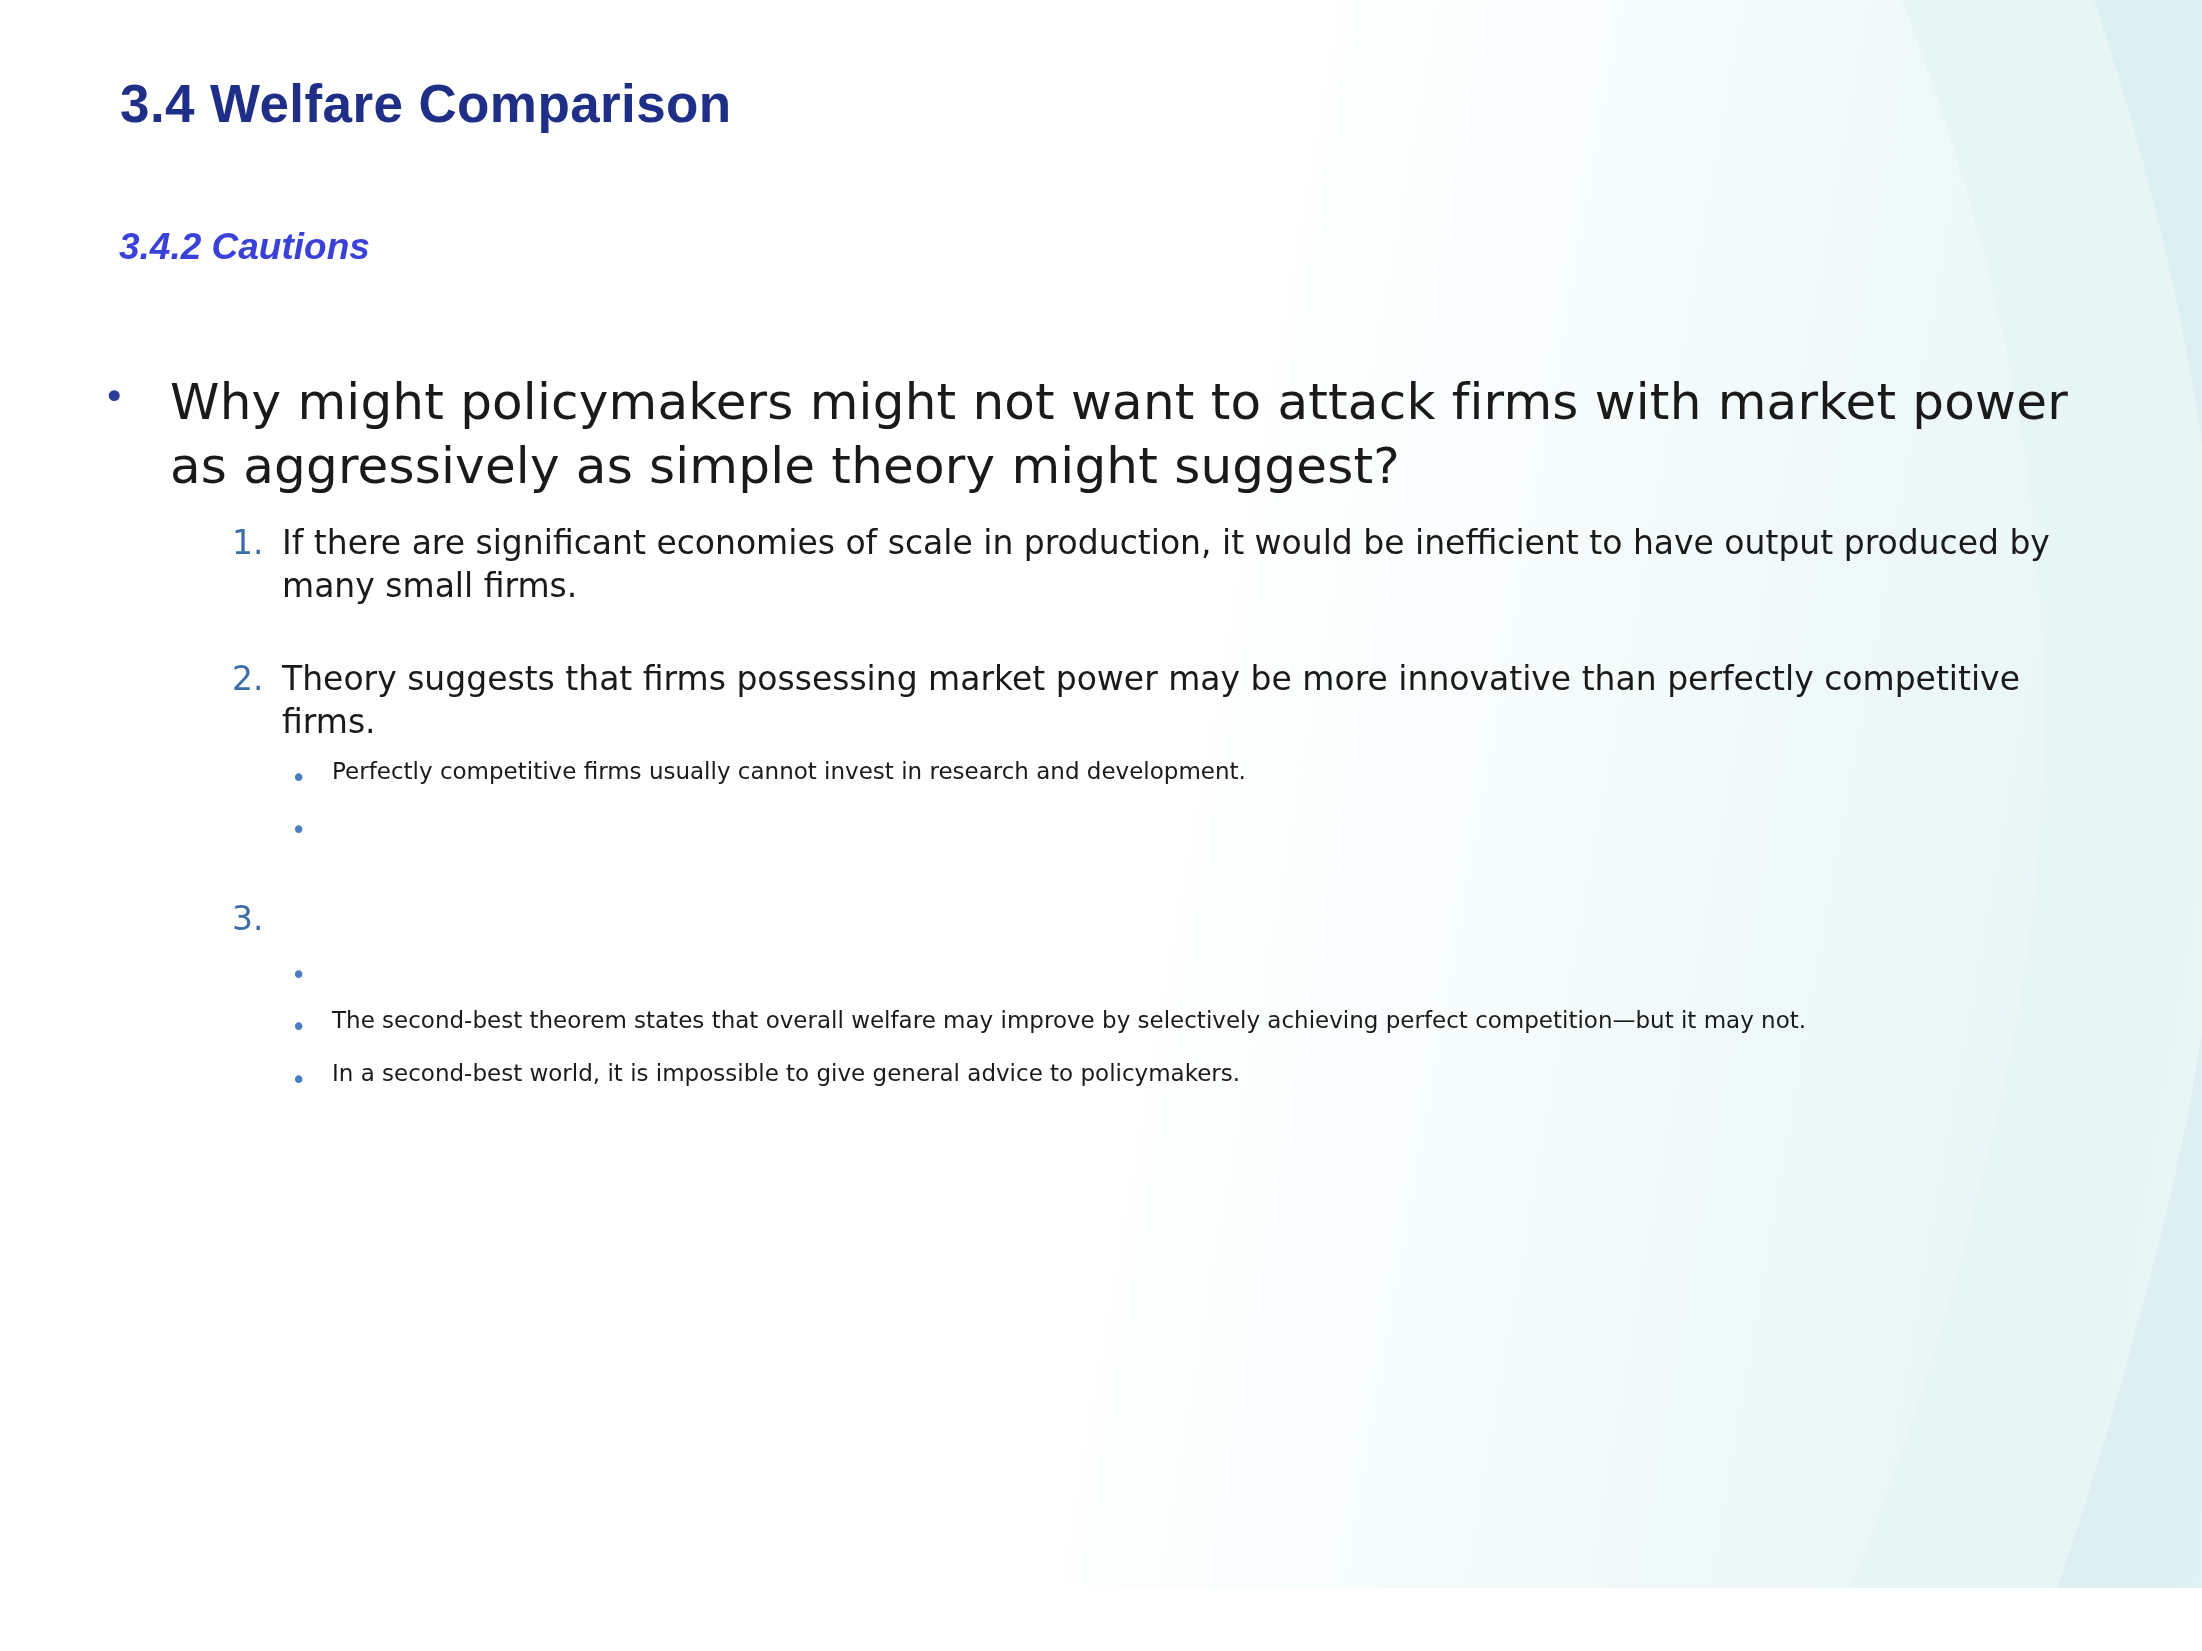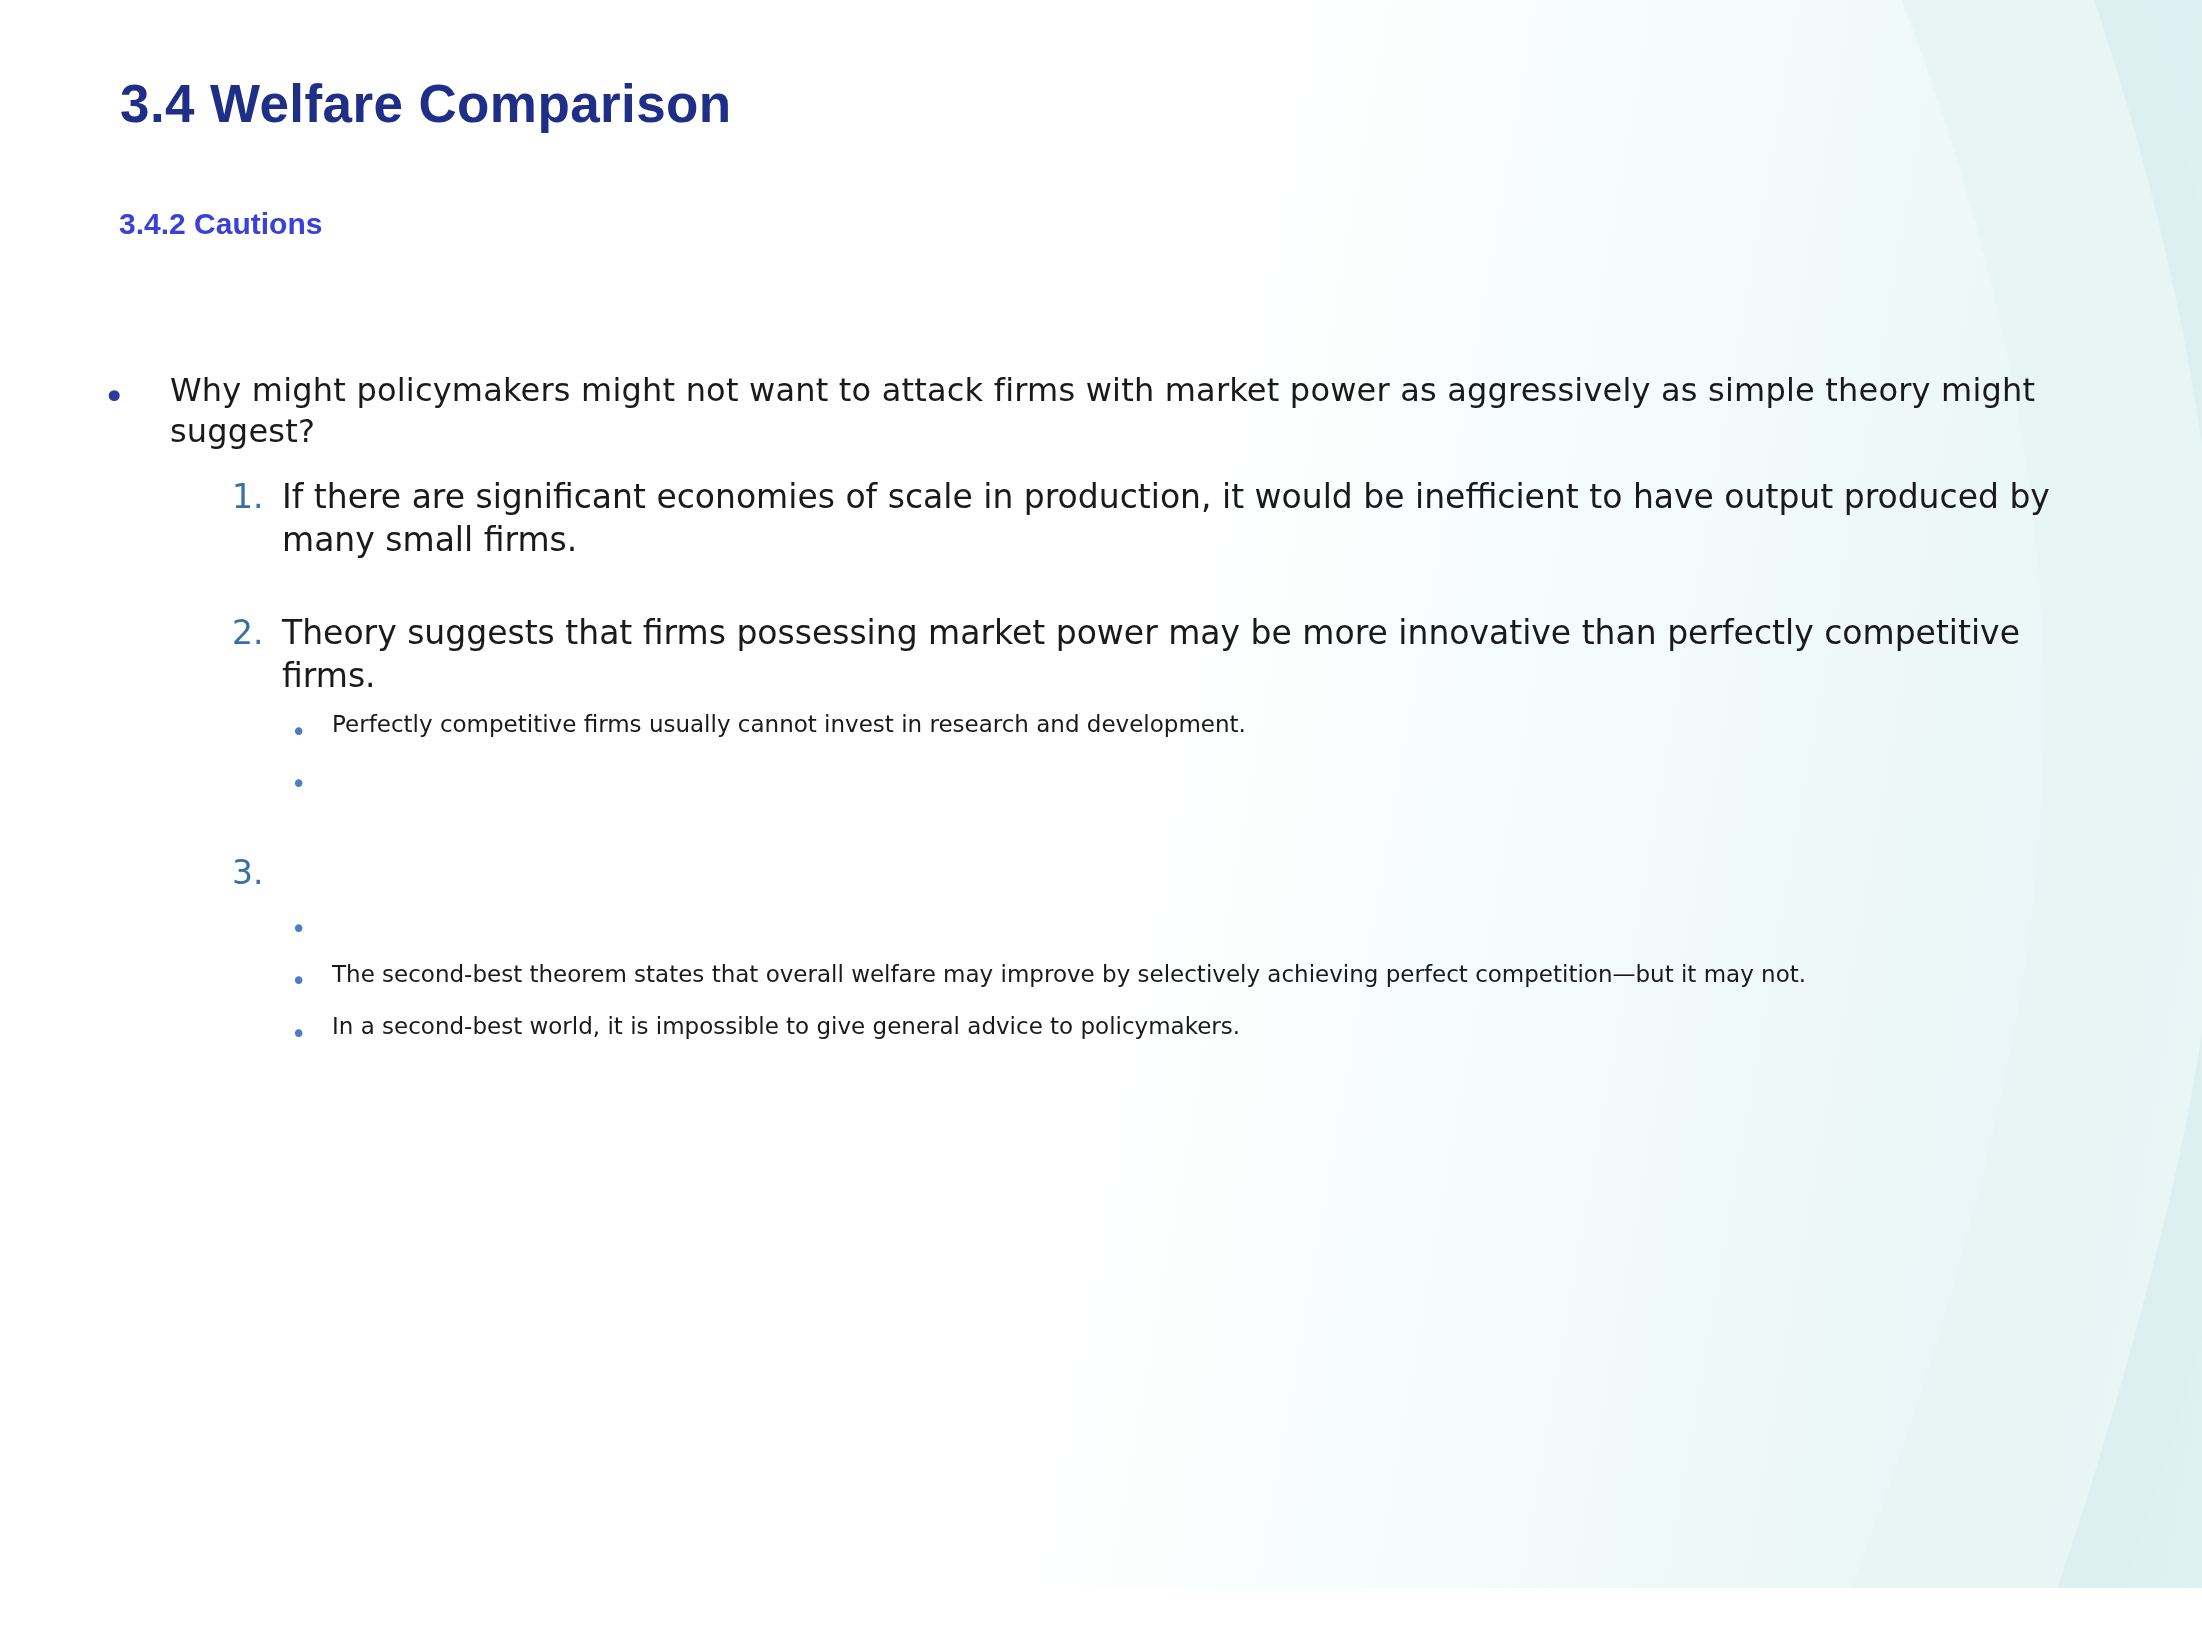--- a/index.html
+++ b/index.html
@@ -48,26 +48,27 @@
     font-size: 53px;
     font-weight: bold;
     color: #1f2e86;
     letter-spacing: 0.4px;
     white-space: nowrap;
     font-family: "Liberation Sans", sans-serif;
   }
   .subtitle {
     position: absolute;
     left: 119px;
-    top: 207px;
-    font-size: 30px;
+    top: 226px;
+    font-size: 37px;
     font-weight: bold;
     color: #3a41d8;
     white-space: nowrap;
     font-family: "Liberation Sans", sans-serif;
+    font-style: italic;
   }
 
   .body-block {
     position: absolute;
     left: 103px;
     top: 370px;
     width: 2048px;
   }
 
   
@@ -79,21 +80,21 @@
   .lvl1-marker {
     width: 67px;
     flex: 0 0 67px;
     color: #2b3c9b;
     font-size: 38px;
     line-height: 1.28;
     padding-top: 3.4px;
     text-align: left;
   }
   .lvl1-text {
-    font-size: 32px;
+    font-size: 50px;
     line-height: 1.28;
     color: #1a1a1a;
     letter-spacing: 0.2px;
     max-width: 1944px;
   }
 
   
   .lvl2 {
     display: flex;
     align-items: flex-start;

